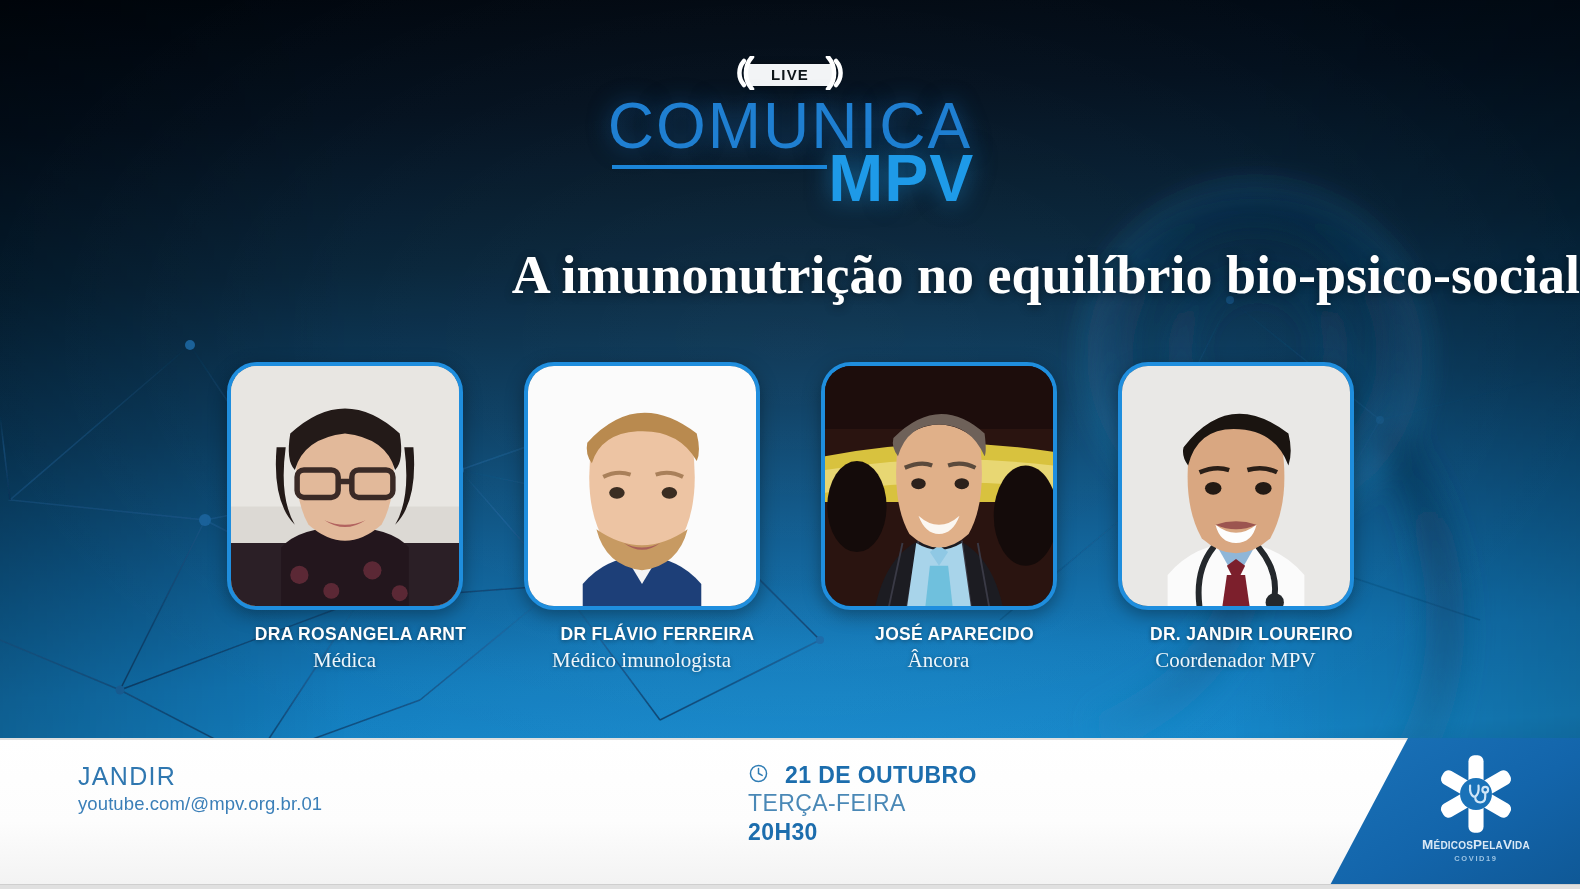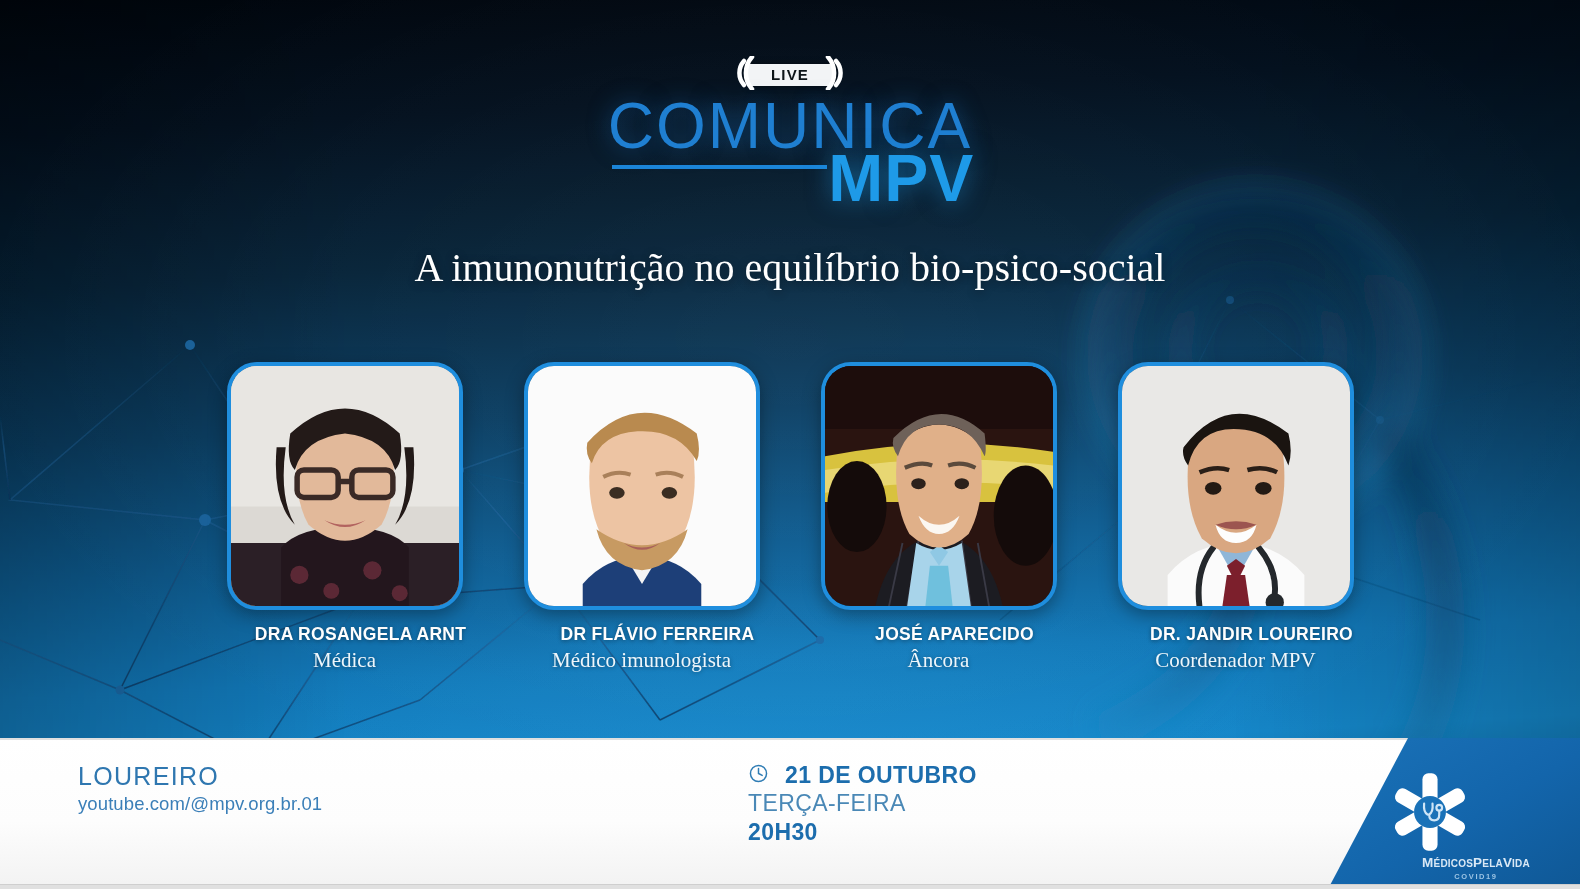--- a/index.html
+++ b/index.html
@@ -73,23 +73,23 @@
   .mpv {
     position:absolute; right:-2px; top:-12px;
     font-size:66px; font-weight:bold; letter-spacing:1px;
     color:#1e9ae8; line-height:1;
     text-shadow:0 0 24px rgba(30,154,232,.55);
   }
 
   
   .title {
     position:absolute; left:0; right:0; top:244px;
-    text-align:center;
+    text-align:right;
     font-family:"Liberation Serif", serif;
-    font-size:40px; font-weight:normal;
+    font-size:54px; font-weight:bold;
     color:#ffffff; letter-spacing:0px;
     text-shadow:0 2px 10px rgba(0,0,0,.45);
     z-index:6;
   }
 
   
   .speakers {
     position:absolute; left:0; right:0; top:362px;
     display:flex; justify-content:center; align-items:flex-start;
     gap:61px;
@@ -157,22 +157,22 @@
   .dt-day  { font-size:23px; color:#4a88b6; letter-spacing:.4px; line-height:1.25; }
   .dt-time { font-size:23px; font-weight:bold; color:#1c6dad; letter-spacing:.4px; line-height:1.25; }
 
   .brand-panel {
     position:absolute; right:0; top:0; width:300px; height:151px;
     overflow:hidden;
   }
   .brand-panel .shape { position:absolute; inset:0; }
   .brand-panel svg.bg { display:block; width:100%; height:100%; }
   .brand-inner {
-    position:absolute; left:108px; top:32px; width:176px;
-    display:flex; flex-direction:column; 
+    position:absolute; left:108px; top:14px; width:176px;
+    display:flex; flex-direction:column; align-items:center;
   }
   .star-of-life { width:84px; height:84px; }
   .brand-text { margin-top:2px; text-align:center; }
   .brand-text .t1 {
     font-size:13.5px; font-weight:bold; color:#d9e8f5; letter-spacing:.2px; line-height:1;
   }
   .brand-text .t1 .sm { font-size:10px; }
   .brand-text .t2 {
     font-size:7.5px; font-weight:bold; color:#9cc4e4; letter-spacing:1.6px; margin-top:2px;
   }
@@ -414,21 +414,21 @@
       <div class="sp-name">DR. JANDIR LOUREIRO</div>
       <div class="sp-role">Coordenador MPV</div>
     </div>
 
   </div>
 
   <div class="bottom-bar">
     <div class="bar-top-edge"></div>
 
     <div class="assista">
-      <div class="hd">LOUREIRO</div>
+      <div class="hd">JANDIR</div>
       <div class="ln">youtube.com/@mpv.org.br.01</div>
     </div>
 
     <div class="datetime">
       <div class="dt-row1">
         <span>
           <svg width="21" height="21" viewBox="0 0 24 24" fill="none" stroke="#2f7cb4" stroke-width="1.7">
             <circle cx="12" cy="12" r="9.2"></circle>
             <path d="M12,6.4 L12,12 L16.2,14.2" stroke-linecap="round"></path>
           </svg>

